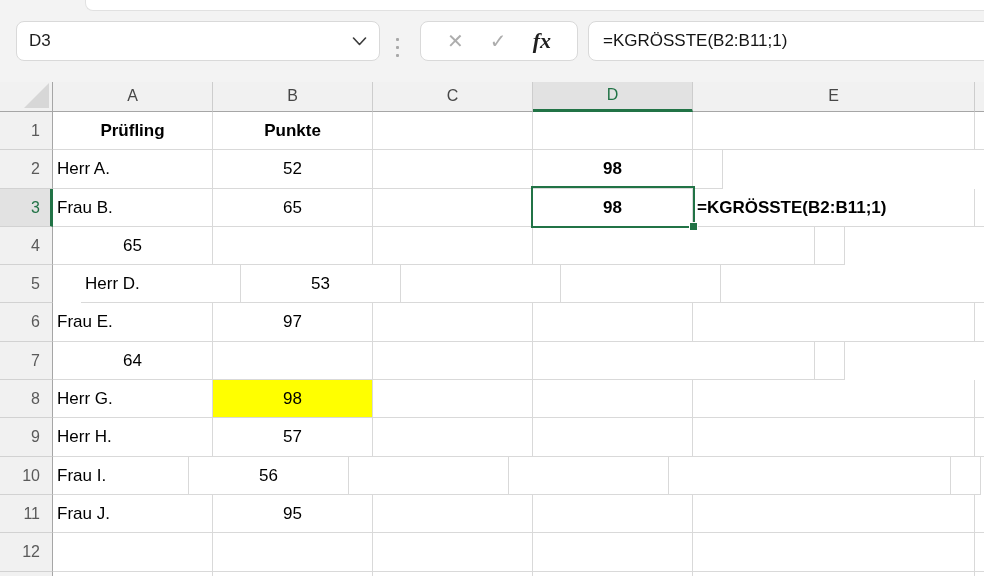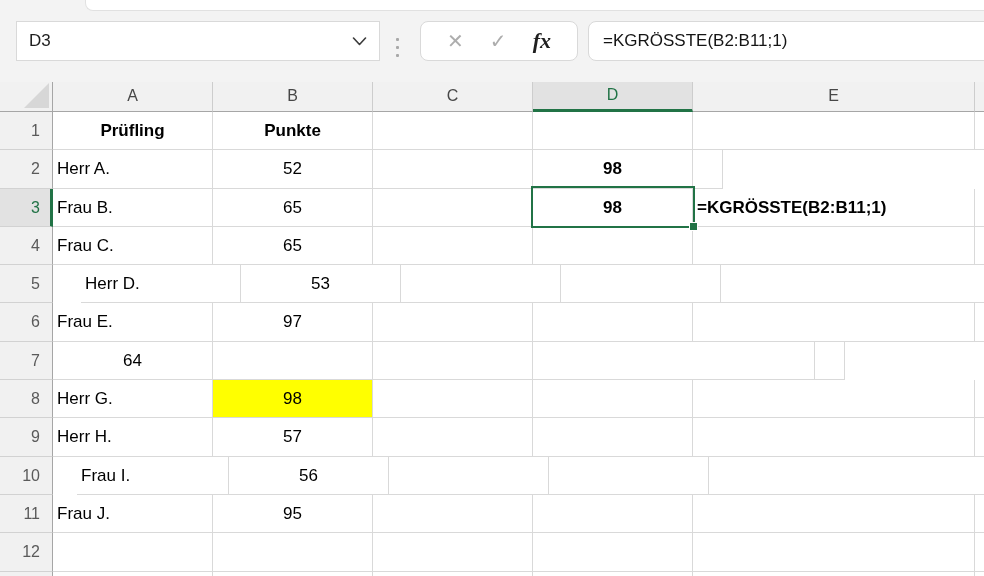--- a/index.html
+++ b/index.html
@@ -10,21 +10,21 @@
   
   .top-strip{position:absolute;left:0;top:0;width:984px;height:11px;background:#f3f3f3;}
   .top-strip-white{
     position:absolute;left:85px;top:-3px;width:902px;height:13px;background:#fff;
     border-left:1px solid #e1e1e1;border-bottom:1px solid #e1e1e1;border-bottom-left-radius:8px;
   }
   
   .fbar{position:absolute;left:0;top:11px;width:984px;height:71px;background:#f3f3f3;}
   .name-box{
     position:absolute;left:16px;top:10px;width:364px;height:40px;background:#fff;
-    border:1px solid #d9d9d9;border-radius:0;box-sizing:border-box;
+    border:1px solid #d9d9d9;border-radius:8px;box-sizing:border-box;
     display:flex;align-items:center;padding:0 12px;font-size:17px;color:#1f1f1f;
   }
   .name-box .chev{margin-left:auto;display:flex;align-items:center;}
   .grip{position:absolute;left:396px;top:16px;height:40px;display:flex;flex-direction:column;justify-content:center;gap:5px;}
   .grip i{width:3px;height:3px;background:#a8a8a8;border-radius:1px;}
   .btns{
     position:absolute;left:420px;top:10px;width:158px;height:40px;background:#fff;
     border:1px solid #d9d9d9;border-radius:8px;box-sizing:border-box;
     display:flex;align-items:center;justify-content:space-evenly;
   }
@@ -142,21 +142,20 @@
         <div class="row-hdr sel">3</div>
         <div class="cell" style="width: 160px;">Frau B.</div>
         <div class="cell center" style="width: 160px;">65</div>
         <div class="cell" style="width: 160px;"></div>
         <div class="cell center bold" style="width: 160px;">98</div>
         <div class="cell bold" style="width: 282px;">=KGRÖSSTE(B2:B11;1)</div>
         <div class="cell" style="width: 30px;"></div>
       </div>
       <div class="row">
         <div class="row-hdr">4</div>
-        <div class="cell" style="width: 160px;">Frau C.</div>
         <div class="cell center" style="width: 160px;">65</div>
         <div class="cell" style="width: 160px;"></div>
         <div class="cell center bold" style="width: 160px;"></div>
         <div class="cell bold" style="width: 282px;"></div>
         <div class="cell" style="width: 30px;"></div>
       </div>
       <div class="row">
         <div class="row-hdr">5</div>
         <div class="cell" style="width: 160px; margin-left: 28px;">Herr D.</div>
         <div class="cell center" style="width: 160px;">53</div>
@@ -195,21 +194,21 @@
         <div class="row-hdr">9</div>
         <div class="cell" style="width: 160px;">Herr H.</div>
         <div class="cell center" style="width: 160px;">57</div>
         <div class="cell" style="width: 160px;"></div>
         <div class="cell center bold" style="width: 160px;"></div>
         <div class="cell bold" style="width: 282px;"></div>
         <div class="cell" style="width: 30px;"></div>
       </div>
       <div class="row">
         <div class="row-hdr">10</div>
-        <div class="cell" style="width: 152px; margin-left: 24px;">Frau I.</div>
+        <div class="cell" style="width: 136px;">Frau I.</div>
         <div class="cell center" style="width: 160px;">56</div>
         <div class="cell" style="width: 160px;"></div>
         <div class="cell center bold" style="width: 160px;"></div>
         <div class="cell bold" style="width: 282px;"></div>
         <div class="cell" style="width: 30px;"></div>
       </div>
       <div class="row">
         <div class="row-hdr">11</div>
         <div class="cell" style="width: 160px;">Frau J.</div>
         <div class="cell center" style="width: 160px;">95</div>

